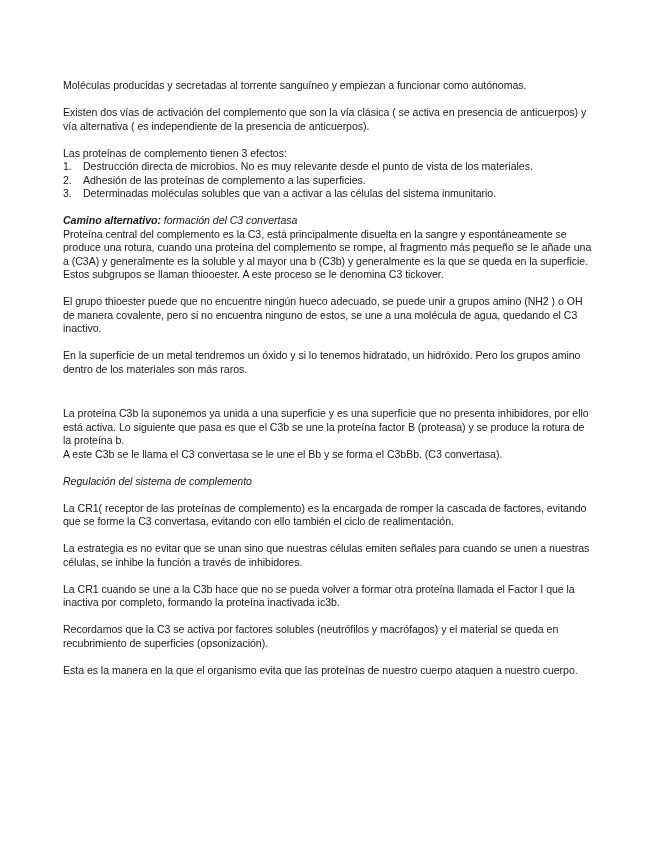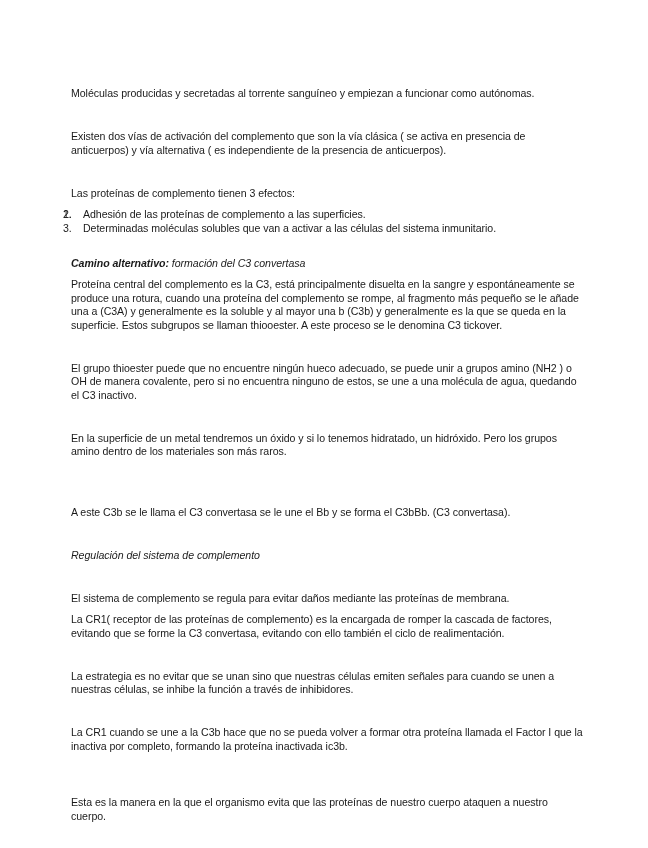--- a/index.html
+++ b/index.html
@@ -18,21 +18,21 @@
     .page {
       position: absolute;
       left: 63px;
       top: 79px;
       width: 530px;
       font-size: 10.6px;
       line-height: 13.5px;
       letter-spacing: -0.05px;
     }
     p {
-      margin: 8px;
+      margin: 0;
     }
     .gap { height: 13.5px; }
     .gap2 { height: 27px; }
     ol {
       margin: 0;
       padding: 0;
       list-style: none;
     }
     ol li {
       position: relative;
@@ -57,20 +57,21 @@
   <p>Moléculas producidas y secretadas al torrente sanguíneo y empiezan a funcionar como autónomas.</p>
   <div class="gap"></div>
 
   <p>Existen dos vías de activación del complemento que son la vía clásica ( se activa en presencia de anticuerpos) y vía alternativa ( es independiente de la presencia de anticuerpos).</p>
   <div class="gap"></div>
 
   <p>Las proteínas de complemento tienen 3 efectos:</p>
   <ol>
     <li>
       <span class="num">1.</span>
+      <span>Destrucción directa de microbios. No es muy relevante desde el punto de vista de los materiales.</span>
     </li>
     <li>
       <span class="num">2.</span>
       <span>Adhesión de las proteínas de complemento a las superficies.</span>
     </li>
     <li>
       <span class="num">3.</span>
       <span>Determinadas moléculas solubles que van a activar a las células del sistema inmunitario.</span>
     </li>
   </ol>
@@ -80,33 +81,34 @@
   <p>Proteína central del complemento es la C3, está principalmente disuelta en la sangre y espontáneamente se produce una rotura, cuando una proteína del complemento se rompe, al fragmento más pequeño se le añade una a (C3A) y generalmente es la soluble y al mayor una b (C3b) y generalmente es la que se queda en la superficie. Estos subgrupos se llaman thiooester. A este proceso se le denomina C3 tickover.</p>
   <div class="gap"></div>
 
   <p>El grupo thioester puede que no encuentre ningún hueco adecuado, se puede unir a grupos amino (NH2 ) o OH de manera covalente, pero si no encuentra ninguno de estos, se une a una molécula de agua, quedando el C3 inactivo.</p>
   <div class="gap"></div>
 
   <p>En la superficie de un metal tendremos un óxido y si lo tenemos hidratado, un hidróxido. Pero los grupos amino dentro de los materiales son más raros.</p>
   <div class="gap2"></div>
   <div class="gap" style="height:4px"></div>
 
+  <p>La proteína C3b la suponemos ya unida a una superficie y es una superficie que no presenta inhibidores, por ello está activa. Lo siguiente que pasa es que el C3b se une la proteína factor B (proteasa) y se produce la rotura de la proteína b.</p>
   <p>A este C3b se le llama el C3 convertasa se le une el Bb y se forma el C3bBb. (C3 convertasa).</p>
   <div class="gap"></div>
 
   <p class="heading">Regulación del sistema de complemento </p>
   <div class="gap"></div>
 
-  <p>El sistema de complemento se regula para evitar daños mediante las proteínas de membrana.</p>
   <p>La CR1( receptor de las proteínas de complemento) es la encargada de romper la cascada de factores, evitando que se forme la C3 convertasa, evitando con ello también el ciclo de realimentación.</p>
   <div class="gap"></div>
 
   <p>La estrategia es no evitar que se unan sino que nuestras células emiten señales para cuando se unen a nuestras células, se inhibe la función a través de inhibidores.</p>
   <div class="gap"></div>
 
   <p>La CR1 cuando se une a la C3b hace que no se pueda volver a formar otra proteína llamada el Factor I que la inactiva por completo, formando la proteína inactivada ic3b.</p>
   <div class="gap"></div>
 
+  <p>Recordamos que la C3 se activa por factores solubles (neutrófilos y macrófagos) y el material se queda en recubrimiento de superficies (opsonización).</p>
   <div class="gap"></div>
 
   <p>Esta es la manera en la que el organismo evita que las proteínas de nuestro cuerpo ataquen a nuestro cuerpo.</p>
 
 </div>
 
 </body></html>

